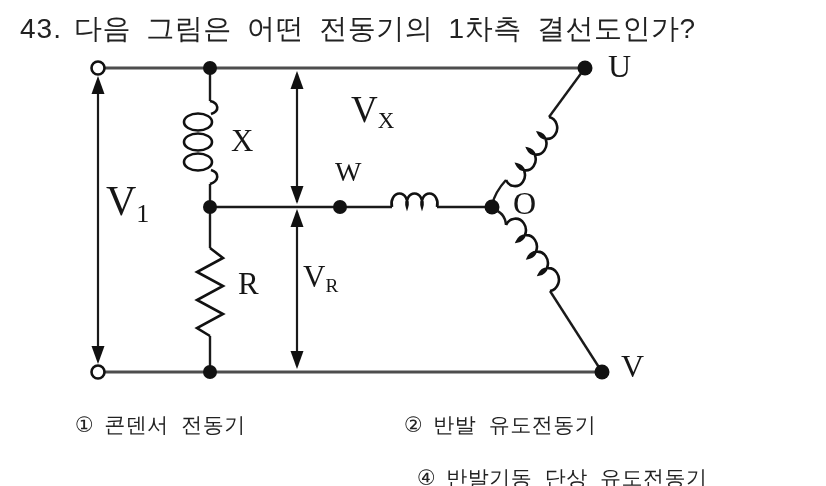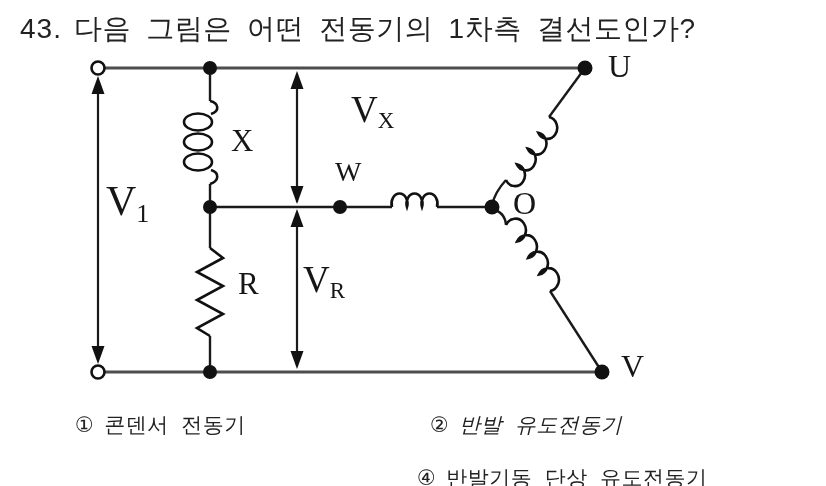--- a/index.html
+++ b/index.html
@@ -34,35 +34,35 @@
   }
   .clabel .sub {
     font-size: 0.62em;
     vertical-align: -0.25em;
   }
   .lbl-v1 { left: 106px; top: 180px; font-size: 42px; }
   .lbl-x  { left: 231px; top: 125px; font-size: 31px; }
   .lbl-vx { left: 303px; top: 91px;  font-size: 37px; margin-left: 48px; }
   .lbl-w  { left: 335px; top: 158px; font-size: 28px; }
   .lbl-r  { left: 238px; top: 268px; font-size: 31px; }
-  .lbl-vr { left: 303px; top: 261px; font-size: 37px; }
+  .lbl-vr { left: 303px; top: 261px; font-size: 31px; }
   .lbl-u  { left: 608px; top: 50px;  font-size: 32px; }
   .lbl-o  { left: 513px; top: 187px; font-size: 32px; }
   .lbl-v  { left: 621px; top: 350px; font-size: 32px; }
   .option {
     position: absolute;
     font-size: 21px;
     letter-spacing: 0.5px;
     word-spacing: 6px;
     white-space: nowrap;
     color: #222;
   }
   .option .marker { margin-right: 10px; }
   .opt-1 { left: 75px;  top: 411px; }
-  .opt-2 { left: 430px; top: 411px; font-style: italic; }
+  .opt-2 { left: 404px; top: 411px; }
   .opt-3 { left: 75px;  top: 451px; }
   .opt-4 { left: 417px; top: 464px; }
 </style>
 </head>
 <body>
 
 <div class="page">
 
   <div class="question-line">
     <span class="qnum">43.</span><span>다음 그림은 어떤 전동기의 1차측 결선도인가?</span>

